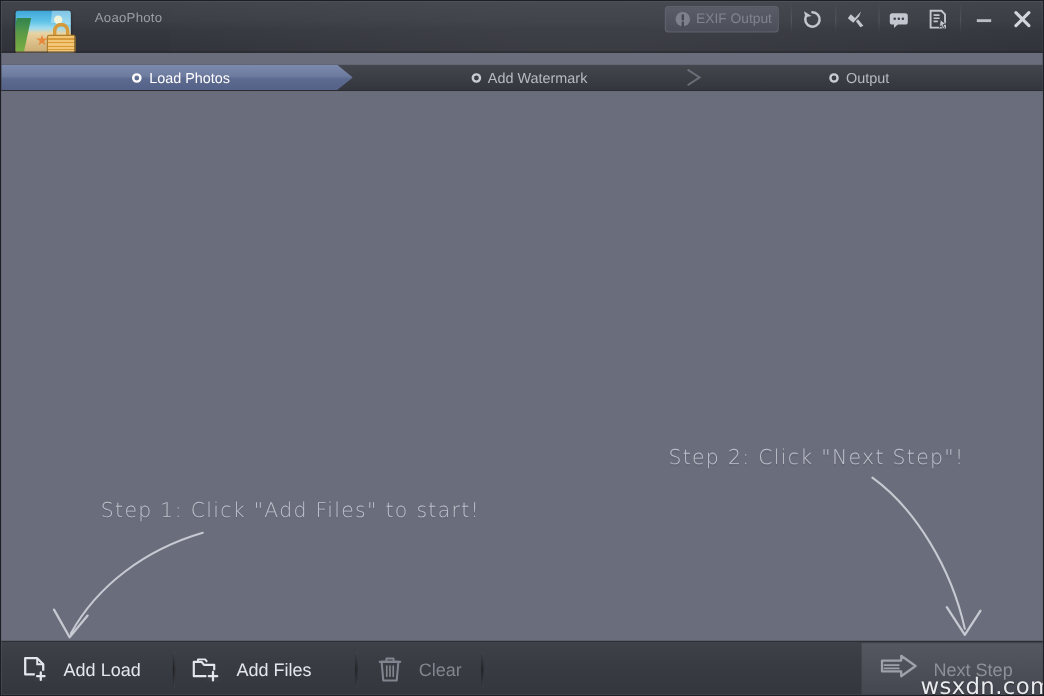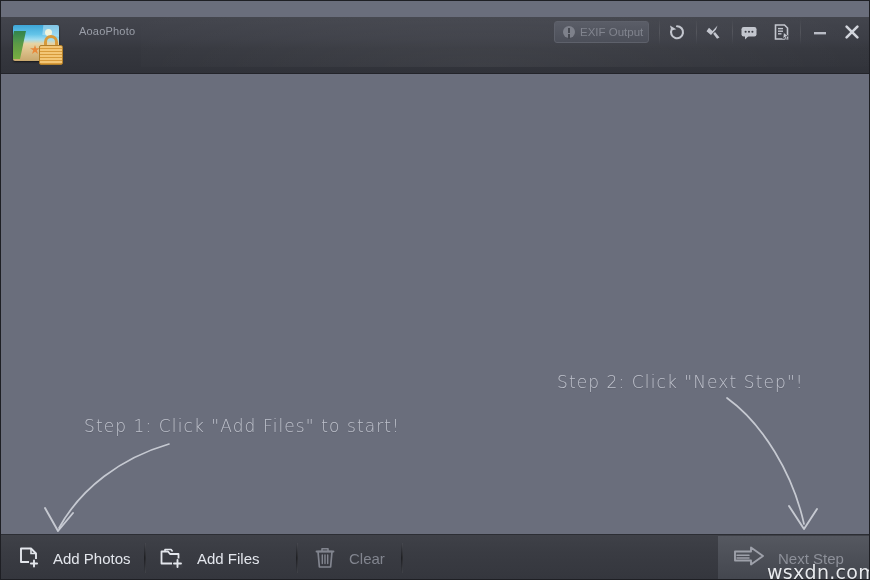--- a/index.html
+++ b/index.html
@@ -17,23 +17,23 @@
     height: 580px;
     overflow: hidden;
     background: #6a6e7c;
     border: 1px solid #1e1f24;
     box-sizing: border-box;
   }
 
   
   .header {
     position: absolute;
-    left: 0; top: 16px;
+    left: 0; top: 0;
     width: 870px;
-    height: 57px;
+    height: 43px;
     background: linear-gradient(to bottom, #43454d 0%, #3c3e46 38%, #36383f 55%, #303239 100%);
     box-sizing: border-box;
     overflow: hidden;
     padding-left: 13px;
   }
   .header:after {
     content: "";
     position: absolute;
     left: 0; right: 0; bottom: 0;
     height: 1px;
@@ -412,20 +412,44 @@
       </svg>
     </div>
 
     <div class="win-btn" style="left:838px;">
       <svg width="18" height="16" viewBox="0 0 18 16">
         <path d="M3.6 2.6 L14.4 13.4 M14.4 2.6 L3.6 13.4" stroke="#d2d5dc" stroke-width="2.6" stroke-linecap="round"></path>
       </svg>
     </div>
   </div>
 
+  <div class="tabbar">
+    <div class="tab-active-bg"></div>
+
+    <div class="tab active" style="left:60px; width:180px;">
+      <span class="bullet"></span>
+      <span class="tlabel">Load Photos</span>
+    </div>
+
+    <div class="tab-chevron" style="left:571px;">
+      <svg width="13" height="15" viewBox="0 0 13 15">
+        <path d="M1 1 L11 7.5 L1 14" fill="none" stroke="#6b6e78" stroke-width="1.6"></path>
+      </svg>
+    </div>
+
+    <div class="tab" style="left:340px; width:200px;">
+      <span class="bullet"></span>
+      <span class="tlabel">Add Watermark</span>
+    </div>
+
+    <div class="tab" style="left:640px; width:150px;">
+      <span class="bullet"></span>
+      <span class="tlabel">Output</span>
+    </div>
+  </div>
 
   <div class="content">
 
     <div class="note note-1">Step 1: Click "Add Files" to start!</div>
     <div class="note note-2">Step 2: Click "Next Step"!</div>
 
     <svg class="arrows" width="870" height="458" viewBox="0 0 870 458">
 
       <path d="M168 368 C 120 382, 80 412, 58 452" fill="none" stroke="#d6d9e1" stroke-width="1.7" stroke-linecap="round" opacity=".85"></path>
       <path d="M44 432 L57 455 L72 437" fill="none" stroke="#d6d9e1" stroke-width="1.9" stroke-linecap="round" stroke-linejoin="round" opacity=".85"></path>
@@ -439,21 +463,21 @@
 
     <div class="tb-btn" style="left:14px;">
       <span class="tb-ico">
         <svg width="24" height="24" viewBox="0 0 24 24">
           <path d="M4 2.5 H14 L19 7.5 V16 H4 Z" fill="none" stroke="#e3e6ec" stroke-width="1.9" stroke-linejoin="round"></path>
           <path d="M14 2.5 V7.5 H19" fill="none" stroke="#e3e6ec" stroke-width="1.6"></path>
           <rect x="12" y="13" width="10" height="9" rx="1" fill="#3a3c43"></rect>
           <path d="M17 14.4 V20.6 M13.9 17.5 H20.1" stroke="#e3e6ec" stroke-width="1.9" stroke-linecap="round"></path>
         </svg>
       </span>
-      <span class="tb-label">Add Photos</span>
+      <span class="tb-label">Add Load</span>
     </div>
 
     <div class="tb-sep" style="left:143px;"></div>
 
     <div class="tb-btn" style="left:158px;">
       <span class="tb-ico">
         <svg width="26" height="24" viewBox="0 0 26 24">
           <path d="M1.5 5.5 H8 L10 8 H18.5 V17.5 H1.5 Z" fill="none" stroke="#e3e6ec" stroke-width="1.8" stroke-linejoin="round"></path>
           <path d="M5 5.5 V3.5 H11 L12.6 5.6" fill="none" stroke="#e3e6ec" stroke-width="1.6" stroke-linejoin="round"></path>
           <rect x="12" y="12.5" width="11" height="10" rx="1" fill="#3a3c43"></rect>

